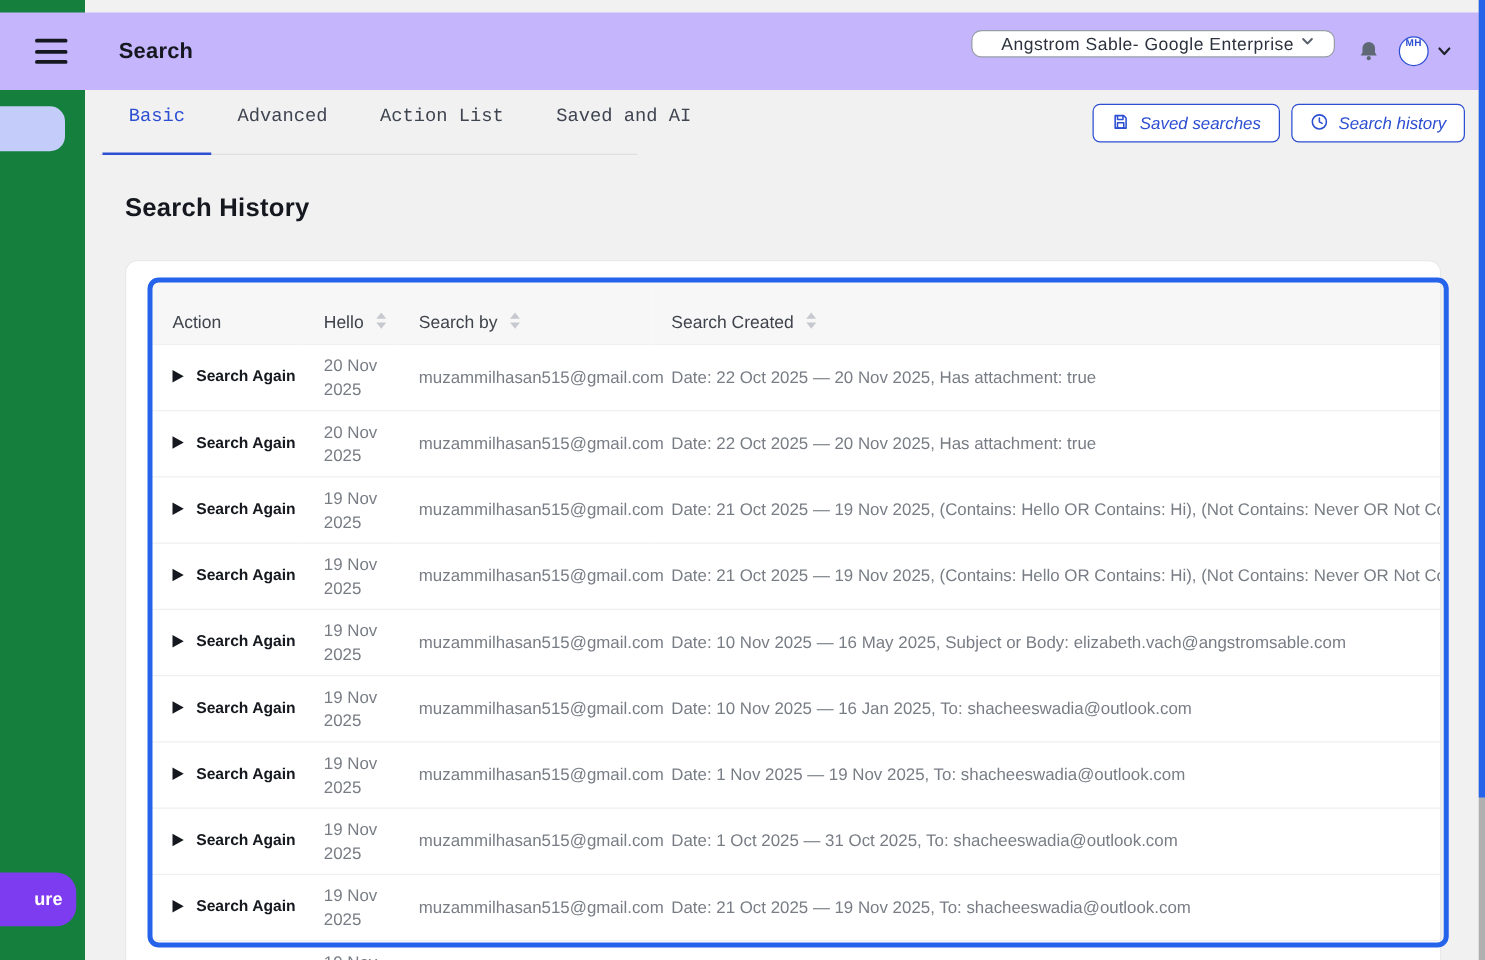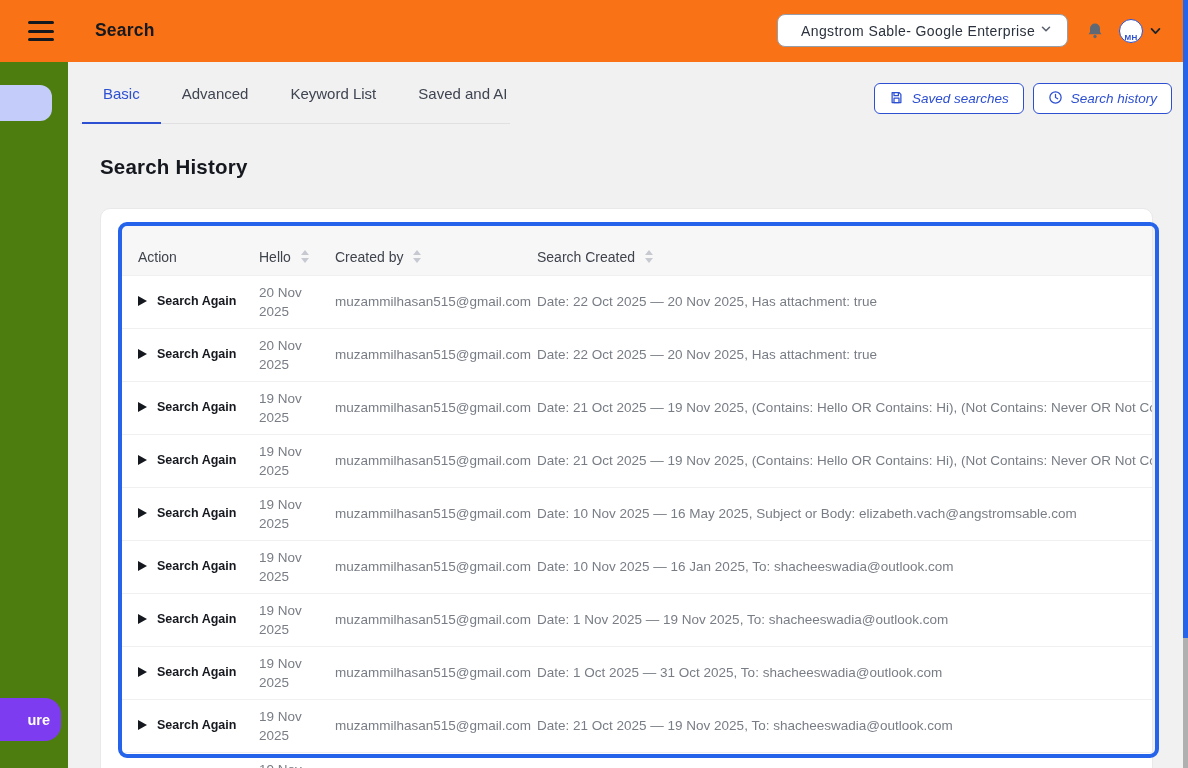--- a/index.html
+++ b/index.html
@@ -1,45 +1,45 @@
 <!DOCTYPE html>
 <html><head>
 <meta charset="utf-8">
 <style>
   * { margin:0; padding:0; box-sizing:border-box; }
   html,body { width:1188px; height:768px; font-family:"Liberation Sans", sans-serif; }
   .app { position:relative; width:1188px; height:768px; background:#f1f1f2; overflow:hidden; }
 
   
-  .sidebar { position:absolute; left:0; top:0; width:68px; height:768px; background:#4d7c0f; z-index:2; }
+  .sidebar { position:absolute; left:0; top:0; width:68px; height:768px; background:#15803d; z-index:2; }
   .sidebar-pill { position:absolute; left:-14px; top:85px; width:66px; height:36px; background:#c4cdf9; border-radius:12px; }
   .fab { position:absolute; left:-32px; top:698px; width:93px; height:43px; background:#7e3cf0; border:none;
          border-radius:16px; color:#fff; font-weight:700; font-size:14.5px; text-align:right; padding-right:11px;
          font-family:"Liberation Sans", sans-serif; cursor:pointer; z-index:3; }
 
   
-  .topbar { position:absolute; left:0; top:0; width:1188px; height:62px; background:#f97316; z-index:4;padding-left:16px; }
+  .topbar { position:absolute; left:0; top:10px; width:1188px; height:62px; background:#c4b5fd; z-index:4;padding-left:16px; }
   .hamburger { position:absolute; left:28px; top:21px; width:26px; height:20px; display:flex; flex-direction:column; justify-content:space-between; cursor:pointer; background:none; border:none; }
   .hamburger span { display:block; width:26px; height:3px; background:#15181e; border-radius:2px; }
   .topbar-title { position:absolute; left:95px; top:20px; font-size:17.5px; font-weight:700; color:#15181e; letter-spacing:.2px; }
-  .org-select { position:absolute; left:777px; top:14px; width:291px; height:33px; background:#fff; border:1px solid #989ea8;
+  .org-select { position:absolute; left:777px; top:14px; width:291px; height:22px; background:#fff; border:1px solid #989ea8;
                 border-radius:8px; display:flex; align-items:center; padding:0 14px 0 23px; cursor:pointer; font-family:"Liberation Sans", sans-serif; }
   .org-select .org-label { font-size:14px; color:#2b323d; letter-spacing:.4px; flex:1; text-align:left; white-space:nowrap; }
   .bell-btn { position:absolute; left:1084px; top:20px; width:22px; height:24px; background:none; border:none; cursor:pointer; }
   .avatar { position:absolute; left:1119px; top:19px; width:24px; height:24px; border:1.6px solid #2d4fd2; border-radius:50%;
-            background:#fff; display:flex; align-items:flex-end; justify-content:center; font-size:8px; font-weight:700; color:#2d4fd2; letter-spacing:.3px; cursor:pointer; }
+            background:#fff; display:flex; align-items:flex-start; justify-content:center; font-size:8px; font-weight:700; color:#2d4fd2; letter-spacing:.3px; cursor:pointer; }
   .user-chevron { position:absolute; left:1148px; top:24px; background:none; border:none; cursor:pointer; }
 
   
   .content { position:absolute; left:68px; top:62px; width:1120px; height:706px; background:#f1f1f2; }
 
   .tabsbar { position:relative; height:62px; }
   .tabsbar .rule { position:absolute; left:12px; top:61px; width:430px; height:1px; background:#e0e0e3; }
   .tabs { position:absolute; left:14px; top:0; height:62px; display:flex; }
-  .tab { position:relative; height:62px; display:flex; align-items:center; padding:0 21px; font-size:15px; color:#3e4450; cursor:pointer; background:none; border:none; font-family:Liberation Sans, sans-serif; }
+  .tab { position:relative; height:62px; display:flex; align-items:center; padding:0 21px; font-size:15px; color:#3e4450; cursor:pointer; background:none; border:none; font-family:Liberation Mono, monospace; }
   .tab.active { color:#2d4fd2; font-weight:500; }
   .tab.active::after { content:""; position:absolute; left:0; right:0; bottom:0; height:2px; background:#2d4fd2; }
 
   .actions { position:absolute; top:21px; right:16px; display:flex; gap:9px; }
   .btn-outline { height:31px; display:flex; align-items:center; gap:8px; padding:0 14px; background:#fff;
                  border:1px solid #2d4fd2; border-radius:6px; color:#2d4fd2; font-size:13.5px; font-weight:500;
                  font-family:"Liberation Sans", sans-serif; cursor:pointer;font-style:italic; }
 
   .page-title { position:absolute; left:32px; top:93px; font-size:20.5px; font-weight:700; color:#15181e; letter-spacing:.2px; }
 
@@ -119,21 +119,21 @@
       <div class="tabs">
   <button class="tab active">
             <span class="tab-label">Basic</span>
           </button>
 
   <button class="tab">
             <span class="tab-label">Advanced</span>
           </button>
 
   <button class="tab">
-            <span class="tab-label">Keyword List</span>
+            <span class="tab-label">Action List</span>
           </button>
 
   <button class="tab">
             <span class="tab-label">Saved and AI</span>
           </button>
 </div>
       <div class="actions">
         <button class="btn-outline">
           <span>
             <svg width="15" height="15" viewBox="0 0 24 24" fill="none" stroke="#2d4fd2" stroke-width="2" stroke-linejoin="round">
@@ -180,21 +180,21 @@
       <span class="th-label">Hello</span>
       <span class="sorter">
                     <span class="up"></span>
                     <span class="dn"></span>
                   </span>
     </span>
   </th>
 
   <th>
     <span class="th-inner">
-      <span class="th-label">Created by</span>
+      <span class="th-label">Search by</span>
       <span class="sorter">
                     <span class="up"></span>
                     <span class="dn"></span>
                   </span>
     </span>
   </th>
 
   <th>
     <span class="th-inner">
       <span class="th-label">Search Created</span>

